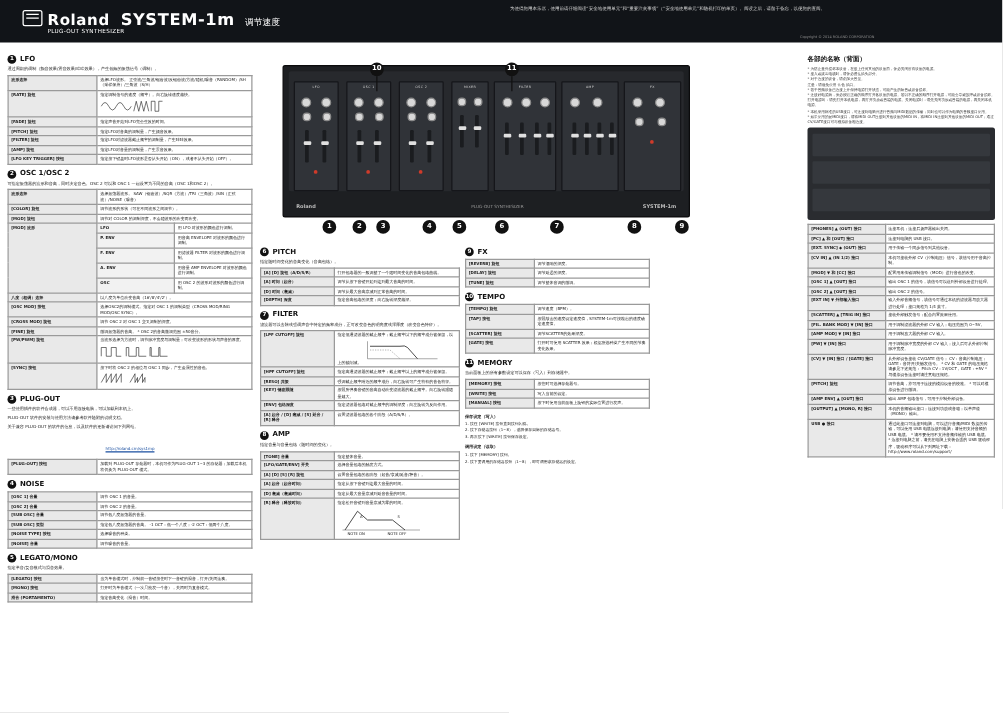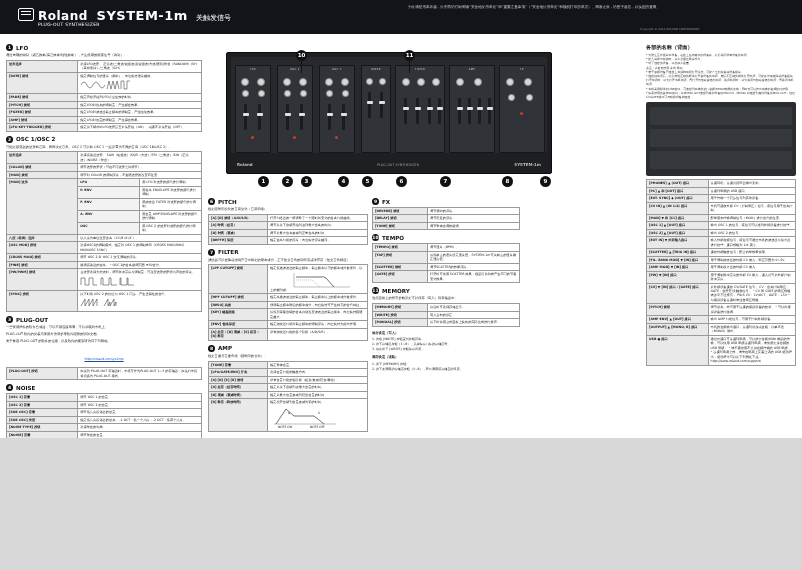--- a/index.html
+++ b/index.html
@@ -1,18 +1,18 @@
 <!DOCTYPE html>
 <html><head>
 <meta charset="utf-8">
 <style>
   html,body{margin:0;padding:0;background:#d8d8d8;}
   body{font-family:"DejaVu Sans","Liberation Sans",sans-serif;}
   #page{
-    width:802px;height:438px;position:relative;background:#ffffff;overflow:hidden;
+    width:802px;height:570px;position:relative;background:#ffffff;overflow:hidden;
   }
   
   .hdr{position:absolute;left:0;top:0;width:802px;height:34px;background:#111418;}
   .hdr .logo{position:absolute;left:18px;top:8px;color:#fff;font-size:12px;font-weight:bold;letter-spacing:.5px;}
   .hdr .logo .mark{display:inline-block;width:14px;height:11px;border:1.5px solid #fff;border-radius:2px;margin-right:4px;vertical-align:-1px;position:relative;}
   .hdr .logo .mark:after{content:"";position:absolute;left:2px;top:2px;right:2px;height:1px;background:#fff;box-shadow:0 3px 0 #fff;}
   .hdr .prod{font-size:13px;font-weight:bold;}
   .hdr .sub{font-size:4.5px;font-weight:normal;letter-spacing:.3px;display:block;margin-top:-1px;}
   .hdr .manual{position:absolute;left:196px;top:13px;color:#fff;font-size:7px;}
   .hdr .legal{position:absolute;left:408px;top:5px;width:330px;color:#d6d6d6;font-size:3.6px;line-height:1.55;}
@@ -72,21 +72,21 @@
 <body>
 
 <div id="page">
 
   <div class="hdr">
     <div class="logo">
       <span class="mark"></span><span>Roland</span>
       <span class="prod" style="margin-left:4px;">SYSTEM-1m</span>
       <span class="sub" style="margin-left:20px;">PLUG-OUT SYNTHESIZER</span>
     </div>
-    <div class="manual">关触发信号</div>
+    <div class="manual">调节速度</div>
     <div class="legal">为使得您用本乐器，使用前请仔细阅读“安全地使用单元”和“重要注意事项”（“安全地使用单元”和随机打印的单页）。阅读之后，请留于备忘，以便您的查阅。</div>
     <div class="copy">Copyright © 2014 ROLAND CORPORATION</div>
   </div>
 
   <div class="col" id="colL">
 
     <div class="sec-title">
       <span class="bullet">1</span>
       <span class="sec-name">LFO</span>
     </div>

